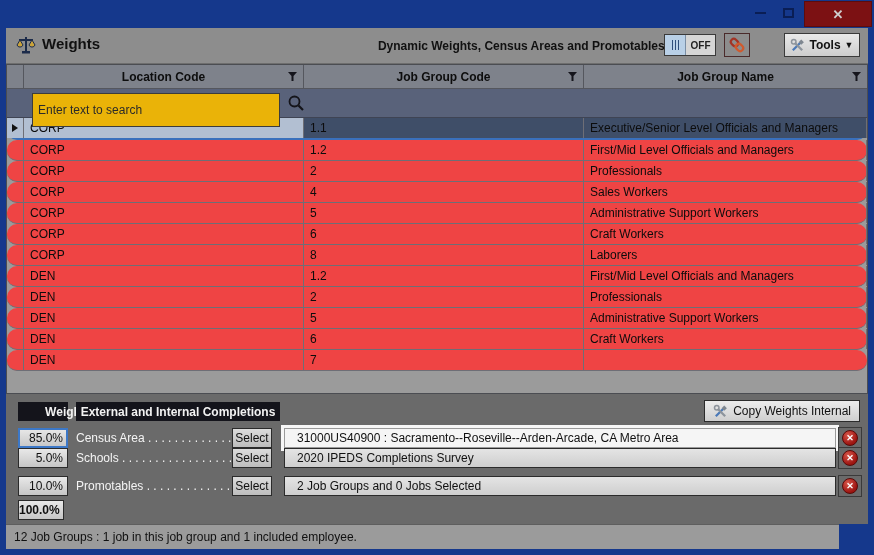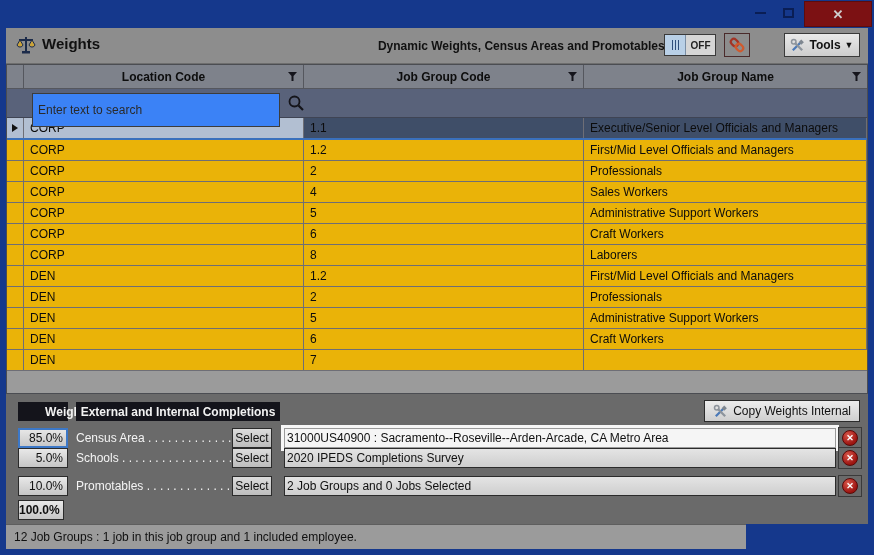--- a/index.html
+++ b/index.html
@@ -34,51 +34,51 @@
   .tools-chev { font-size:9px; color:#111; }
 
   
   .grid { left:6px; top:64px; width:862px; height:330px; background:#9b9b9b; border:1px solid #4b4d52; }
   .grid-colheader { display:flex; height:24px; background:#7e828b; border-bottom:1px solid #55575e; }
   .g-gutter-h { width:17px; border-right:1px solid #55575e; }
   .g-col { position:relative; display:flex; align-items:center; justify-content:center; font-size:12px; font-weight:600; color:#0d0d0d; border-right:1px solid #55575e; }
   .g-col .funnel { position:absolute; right:6px; top:7px; }
   .c1 { width:280px; } .c2 { width:280px; } .c3 { flex:1; border-right:none; }
   .searchrow { position:relative; height:29px; background:#59627a; border-bottom:1px solid #3f4454; }
-  .search-input { position:absolute; left:25px; top:4px; width:248px; height:21px; background:#3b82f6; border:1px solid #3c3c3c; font-size:12px; color:#2a2a2a; padding:16px 5px; font-family:"Liberation Sans", sans-serif; }
+  .search-input { position:absolute; left:25px; top:4px; width:248px; height:21px; background:#eab308; border:1px solid #3c3c3c; font-size:12px; color:#2a2a2a; padding:16px 5px; font-family:"Liberation Sans", sans-serif; }
   .search-input::placeholder { color:#2a2a2a; opacity:1; }
   .mag { position:absolute; left:280px; top:5px; }
-  .grid-row { display:flex; height:21px; background:#eab308; border-bottom:1px solid #6e6e76; cursor:default; }
+  .grid-row { display:flex; height:21px; background:#ef4444; border-bottom:1px solid #6e6e76; cursor:default;border-radius:10px; }
   .cell { font-size:12px; color:#0c0c0c; padding:0 6px; display:flex; align-items:center; border-right:1px solid #6e6e76; overflow:hidden; white-space:nowrap; }
   .gutter { width:17px; padding:0; justify-content:center; }
   .grid-row.selected { border-bottom:2px solid #3a70bc; height:22px; }
   .grid-row.selected .gutter { background:#b2bfd2; }
   .grid-row.selected .cell.c1 { background:#b2bfd2; }
   .grid-row.selected .cell.c2, .grid-row.selected .cell.c3 { background:#3f4e68; }
   .row-arrow { width:0; height:0; border-left:6px solid #111; border-top:4px solid transparent; border-bottom:4px solid transparent; }
 
   
   .panel { left:6px; top:394px; width:862px; height:130px; background:#6a6a6a; }
   .blk-head { position:absolute; top:8px; height:19px; background:#14141b; color:#f2f2f2; font-size:12px; font-weight:bold; display:flex; align-items:center; justify-content:center; }
   .bh-weight { left:12px; width:50px;padding-left:44px; }
   .bh-recruit { left:70px; width:204px; }
   .copy-btn { position:absolute; right:8px; top:6px; height:22px; padding:0 8px; background:linear-gradient(#ececec,#cfcfcf); border:1px solid #2b2b2b; display:flex; align-items:center; gap:5px; font-size:12px; color:#111; }
   .panel-row { position:absolute; left:0; width:100%; height:22px; }
   .w-input { position:absolute; left:12px; width:50px; height:20px; top:1px; background:linear-gradient(#e8e8e8,#c6c6c6); border:1px solid #2b2b2b; font-size:12px; color:#101010; text-align:right; padding:2px 4px 0 0; }
   .w-input.focused { border:1px solid #3c78c8; box-shadow:0 0 0 1px #3c78c8 inset; }
   .p-label { position:absolute; left:70px; top:4px; font-size:12px; color:#f4f4f4; white-space:nowrap; }
   .select-btn { position:absolute; left:226px; top:1px; width:40px; height:20px; background:linear-gradient(#dcdcdc,#bdbdbd); border:1px solid #2b2b2b; font-size:12px; color:#101010; font-family:"Liberation Sans", sans-serif; }
-  .value-field { position:absolute; left:278px; right:32px; top:1px; height:20px; background:linear-gradient(#e4e4e4,#cecece); border:1px solid #2b2b2b; font-size:12px; color:#101010; padding:2px 6px 0 2px; white-space:nowrap; overflow:hidden; }
+  .value-field { position:absolute; left:278px; right:32px; top:1px; height:20px; background:linear-gradient(#e4e4e4,#cecece); border:1px solid #2b2b2b; font-size:12px; color:#101010; padding:2px 6px 0 12px; white-space:nowrap; overflow:hidden; }
   .value-field.hl { background:#f5f5f5; border:1px solid #9a9a9a; box-shadow:0 0 0 3px rgba(255,255,255,0.95); }
   .x-btn { position:absolute; right:6px; top:0; width:24px; height:22px; background:#6a6a6a; border:1px solid #3a3a3a; display:flex; align-items:center; justify-content:center; padding:0; }
   .x-circle { width:16px; height:16px; border-radius:50%; background:radial-gradient(circle at 35% 30%, #d8564a, #9c1410 70%); border:1px solid #570a08; color:#fff; font-size:9px; font-weight:bold; display:flex; align-items:center; justify-content:center; line-height:1; }
   .total-box { position:absolute; left:12px; top:106px; width:46px; height:20px; background:linear-gradient(#e8e8e8,#c6c6c6); border:1px solid #2b2b2b; font-size:12px; font-weight:bold; color:#101010; text-align:right; padding:2px 4px 0 0; }
 
   
-  .statusbar { left:6px; top:524px; width:740px; height:25px; background:#9b9b9b; border-top:1px solid #5e5e5e; display:flex; align-items:center; }
+  .statusbar { left:6px; top:524px; width:833px; height:25px; background:#9b9b9b; border-top:1px solid #5e5e5e; display:flex; align-items:center; }
   .status-text { font-size:12px; color:#101010; padding-left:8px; }
 </style>
 </head>
 <body>
 
 <div class="window">
 
   <div class="abs titlebar">
     <div class="tb-btn tb-min">
         <span class="bar"></span>

